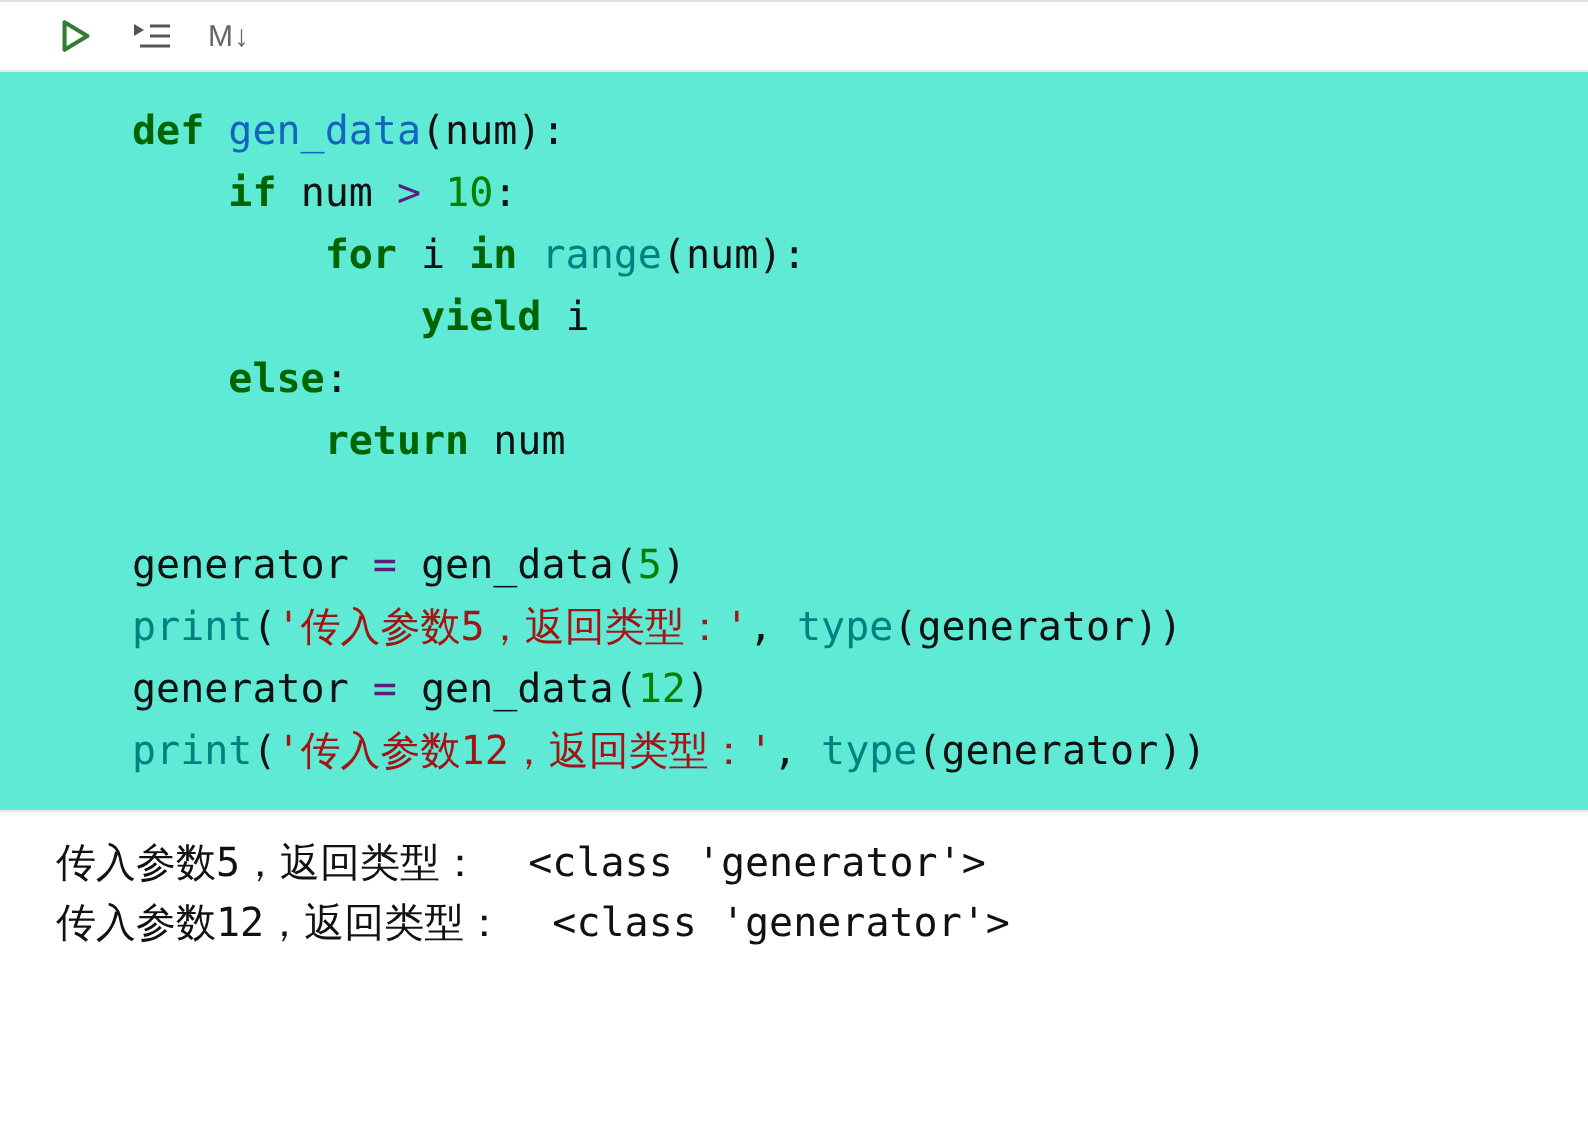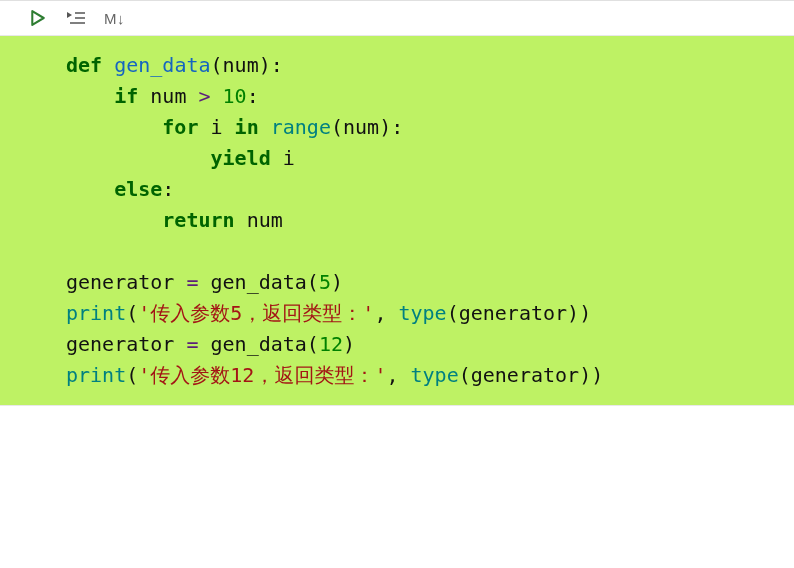--- a/index.html
+++ b/index.html
@@ -28,21 +28,21 @@
     height: 20px;
     color: #388e3c;
     cursor: pointer;
   }
   .toolbar .md-label {
     color: #666;
     font-size: 15px;
     letter-spacing: 0.5px;
   }
   .code-area {
-    background: #bef264;
+    background: #5eead4;
     border-top: 1px solid #e8e8e8;
     border-bottom: 1px solid #e8e8e8;
     padding: 14px 0 14px 0;
   }
   pre.code {
     font-family: "Menlo", "Consolas", "DejaVu Sans Mono", monospace;
     font-size: 20px;
     line-height: 1.55;
     white-space: pre;
     padding-left: 66px;
@@ -94,14 +94,16 @@
             <span class="tok-kw">yield</span> <span class="tok-name">i</span>
     <span class="tok-kw">else</span><span class="tok-paren">:</span>
         <span class="tok-kw">return</span> <span class="tok-name">num</span>
 
 <span class="tok-name">generator</span> <span class="tok-op">=</span> <span class="tok-name">gen_data</span><span class="tok-paren">(</span><span class="tok-num">5</span><span class="tok-paren">)</span>
 <span class="tok-builtin2">print</span><span class="tok-paren">(</span><span class="tok-str">'传入参数5，返回类型：'</span><span class="tok-paren">,</span> <span class="tok-builtin2">type</span><span class="tok-paren">(</span><span class="tok-name">generator</span><span class="tok-paren">)</span><span class="tok-paren">)</span>
 <span class="tok-name">generator</span> <span class="tok-op">=</span> <span class="tok-name">gen_data</span><span class="tok-paren">(</span><span class="tok-num">12</span><span class="tok-paren">)</span>
 <span class="tok-builtin2">print</span><span class="tok-paren">(</span><span class="tok-str">'传入参数12，返回类型：'</span><span class="tok-paren">,</span> <span class="tok-builtin2">type</span><span class="tok-paren">(</span><span class="tok-name">generator</span><span class="tok-paren">)</span><span class="tok-paren">)</span></pre>
   </div>
 
+  <div class="output"><span>传入参数5，返回类型：  &lt;class 'generator'&gt;</span>
+<span>传入参数12，返回类型：  &lt;class 'generator'&gt;</span></div>
 
 </div>
 
 </body></html>

